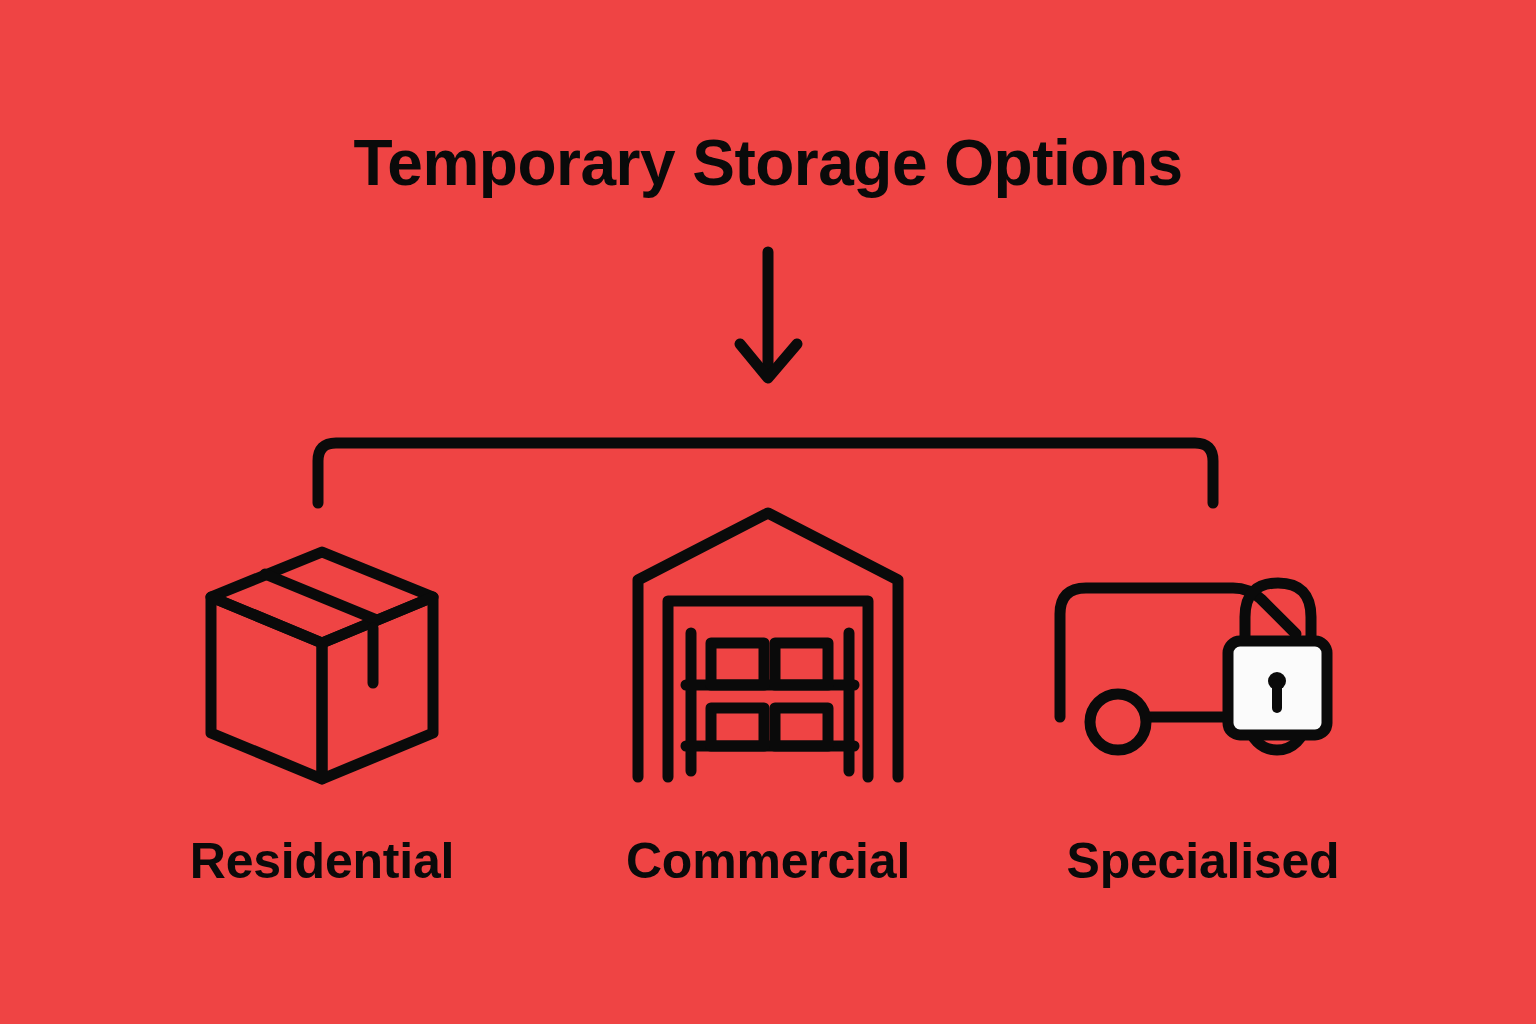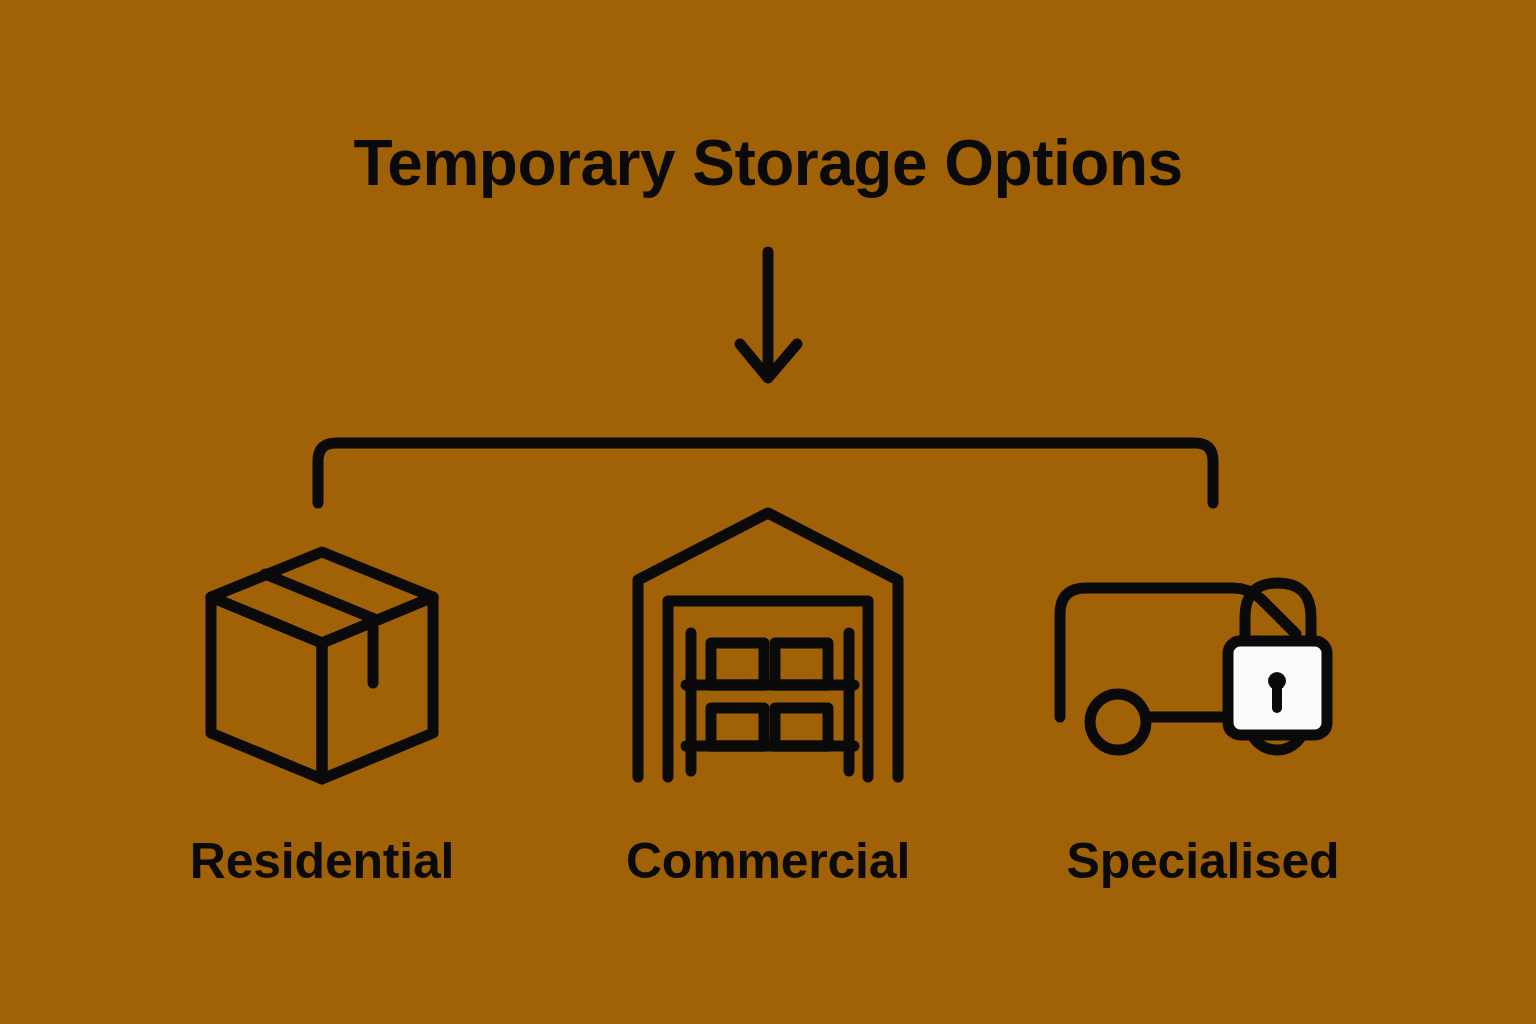--- a/index.html
+++ b/index.html
@@ -34,21 +34,21 @@
     letter-spacing: -0.5px;
   }
   .node-label {
     font-weight: bold;
     letter-spacing: -0.2px;
   }
 </style>
 </head>
 <body>
 
-<div id="canvas" style="background: #a16207;">
+<div id="canvas" style="background: #ef4444;">
 
   <svg id="diagram-svg" viewBox="0 0 1536 1024" xmlns="http://www.w3.org/2000/svg">
 
     <text class="title-text" id="title-node" x="768" y="185" text-anchor="middle" font-size="64" fill="#0a0a0a">Temporary Storage Options</text>
 
     <g>
       <line x1="768" y1="252" x2="768" y2="372" stroke="#0a0a0a" stroke-width="11" stroke-linecap="round"></line>
       <polyline points="740,344 768,378 797,344" fill="none" stroke="#0a0a0a" stroke-width="11" stroke-linecap="round" stroke-linejoin="round"></polyline>
     </g>
 

